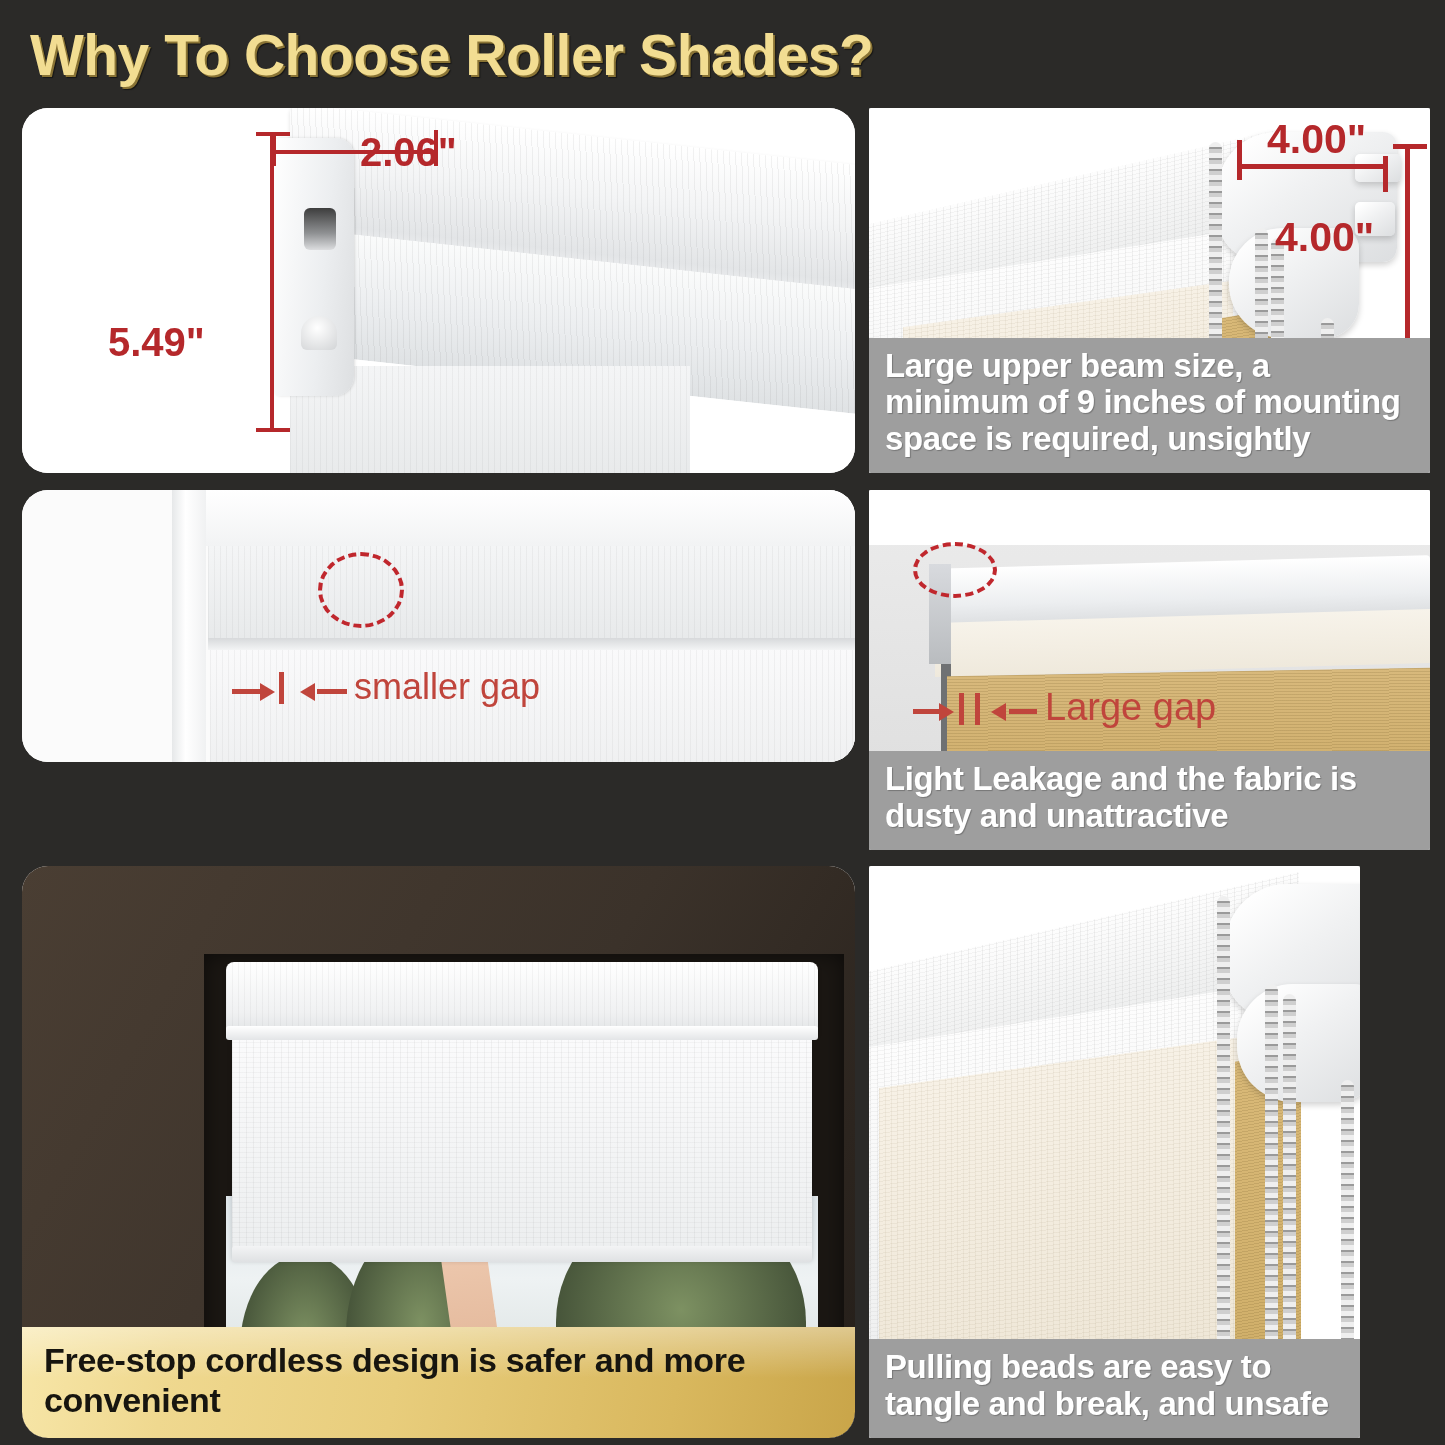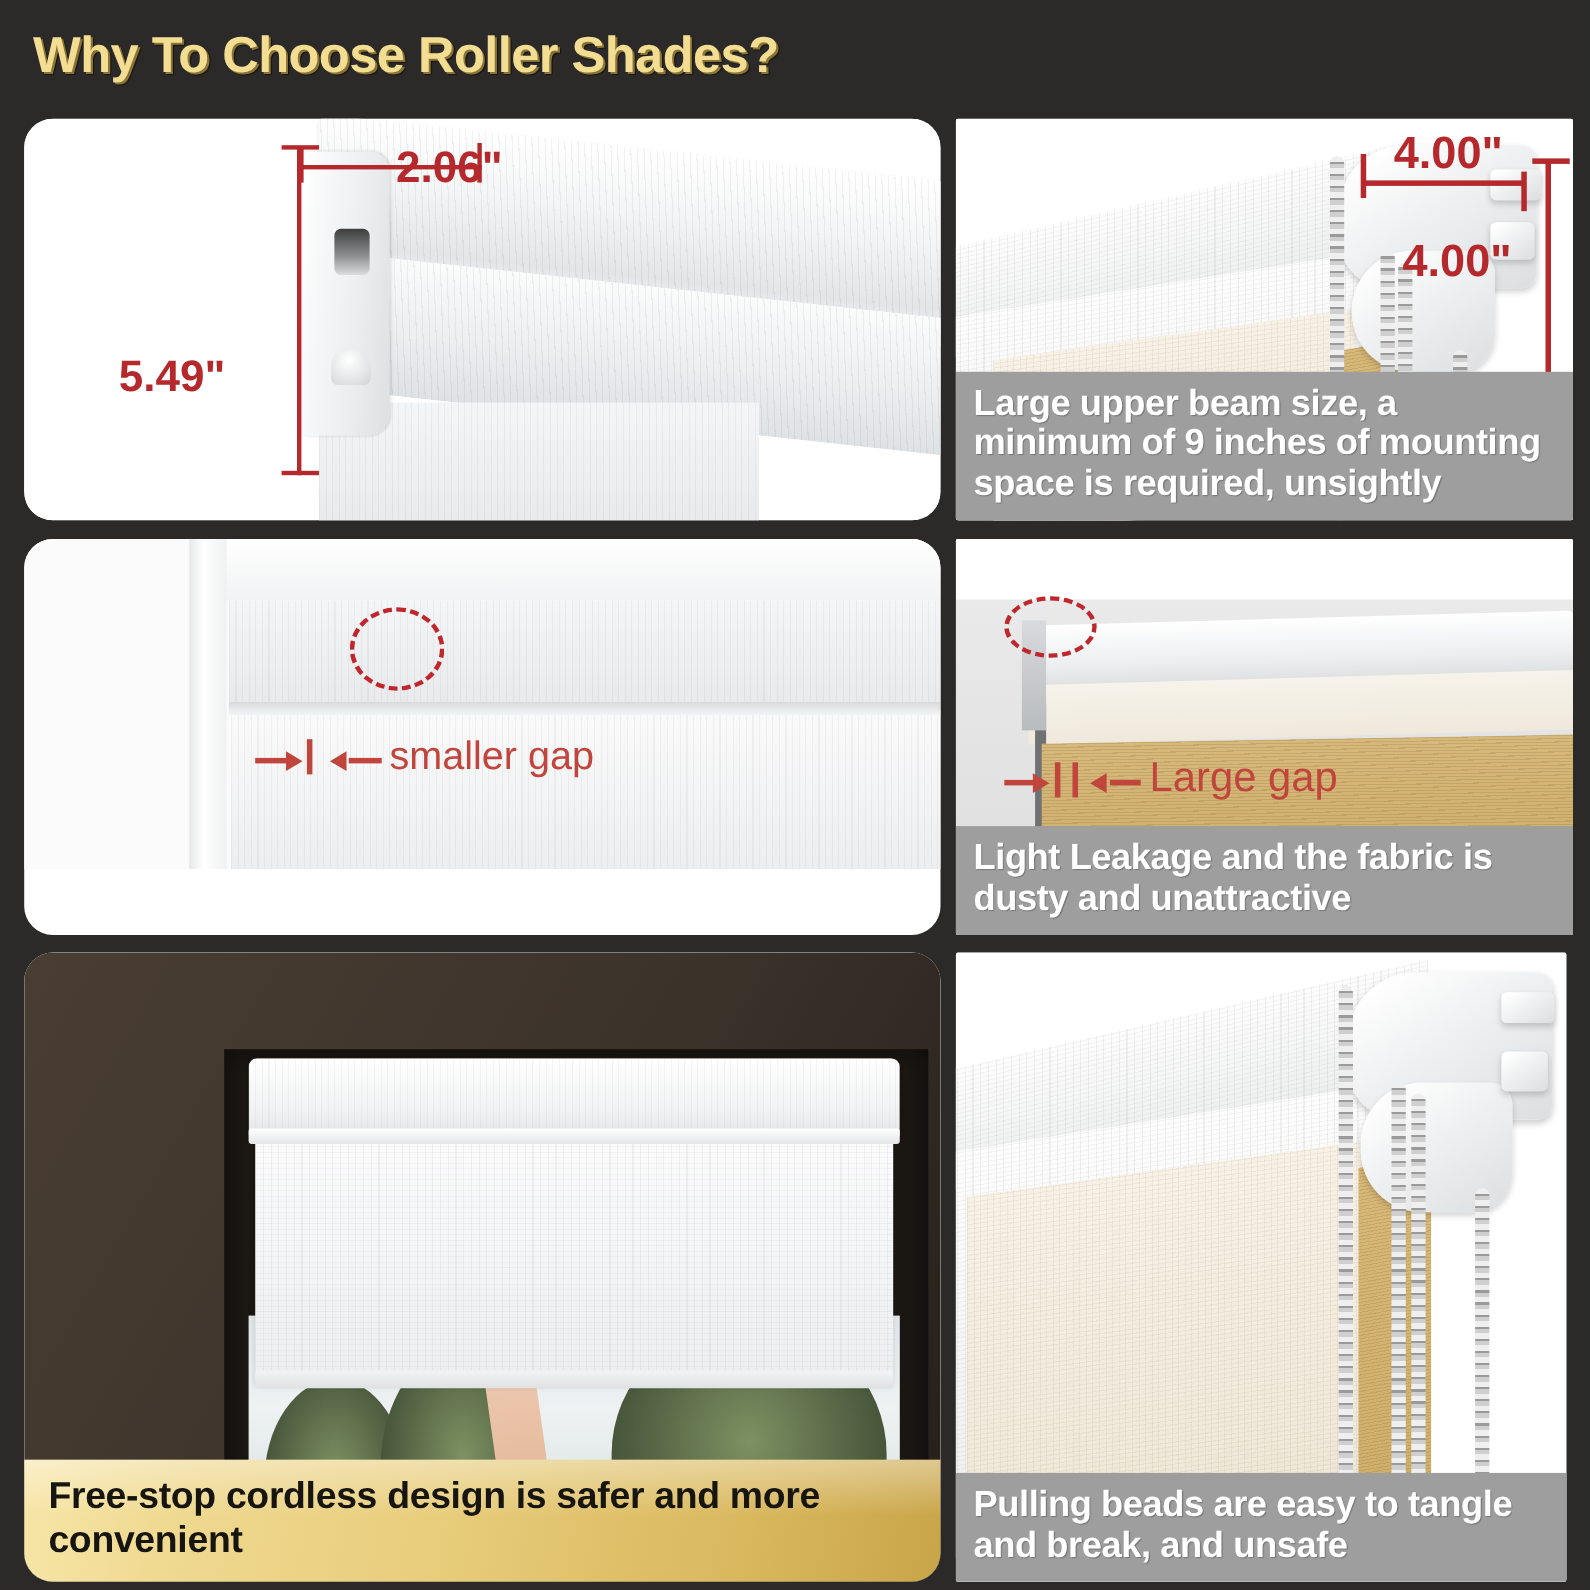--- a/index.html
+++ b/index.html
@@ -7,41 +7,41 @@
     width:1445px;height:1445px;
     background:#2b2a28;
     font-family:"Liberation Sans", sans-serif;
     overflow:hidden;
     position:relative;
   }
 
   
   .page-title{
     position:absolute;left:30px;top:22px;
-    font-size:46px;font-weight:bold;
+    font-size:57px;font-weight:bold;
     letter-spacing:-0.5px;
     color:#f2dd92;
     text-shadow:2px 2px 0 #8a7435, 3px 3px 1px rgba(0,0,0,.5);
     white-space:nowrap;
   }
 
   
   .grid{position:absolute;left:0;top:108px;width:1445px;height:1337px;}
 
   .panel{position:absolute;overflow:hidden;background:#fff;}
   .panel.good{border-radius:26px;}
   .panel.bad{border-radius:2px;box-shadow:0 0 0 2px #8e8e8e inset;}
 
   
   .p1{left:22px;  top:0;    width:833px; height:365px;}
   .p2{left:869px; top:0;    width:561px; height:365px;}
-  .p3{left:22px;  top:382px;width:833px; height:360px;}
+  .p3{left:22px;  top:382px;width:833px; height:272px;}
   .p4{left:869px; top:382px;width:561px; height:360px;}
   .p5{left:22px;  top:758px;width:833px; height:572px;}
-  .p6{left:869px; top:758px;width:555px; height:572px;}
+  .p6{left:869px; top:758px;width:491px; height:572px;}
 
   .stage{position:absolute;inset:0;overflow:hidden;}
 
   
   .cap{position:absolute;left:0;right:0;bottom:0;box-sizing:border-box;}
   .cap.gold{
     background:linear-gradient(100deg,#f7e6a8 0%,#efd88f 18%,#e8cd7c 45%,#d9b85e 78%,#c9a549 100%);
     border-bottom-left-radius:26px;border-bottom-right-radius:26px;
     color:#17150f;
     padding:14px 22px 18px 22px;

